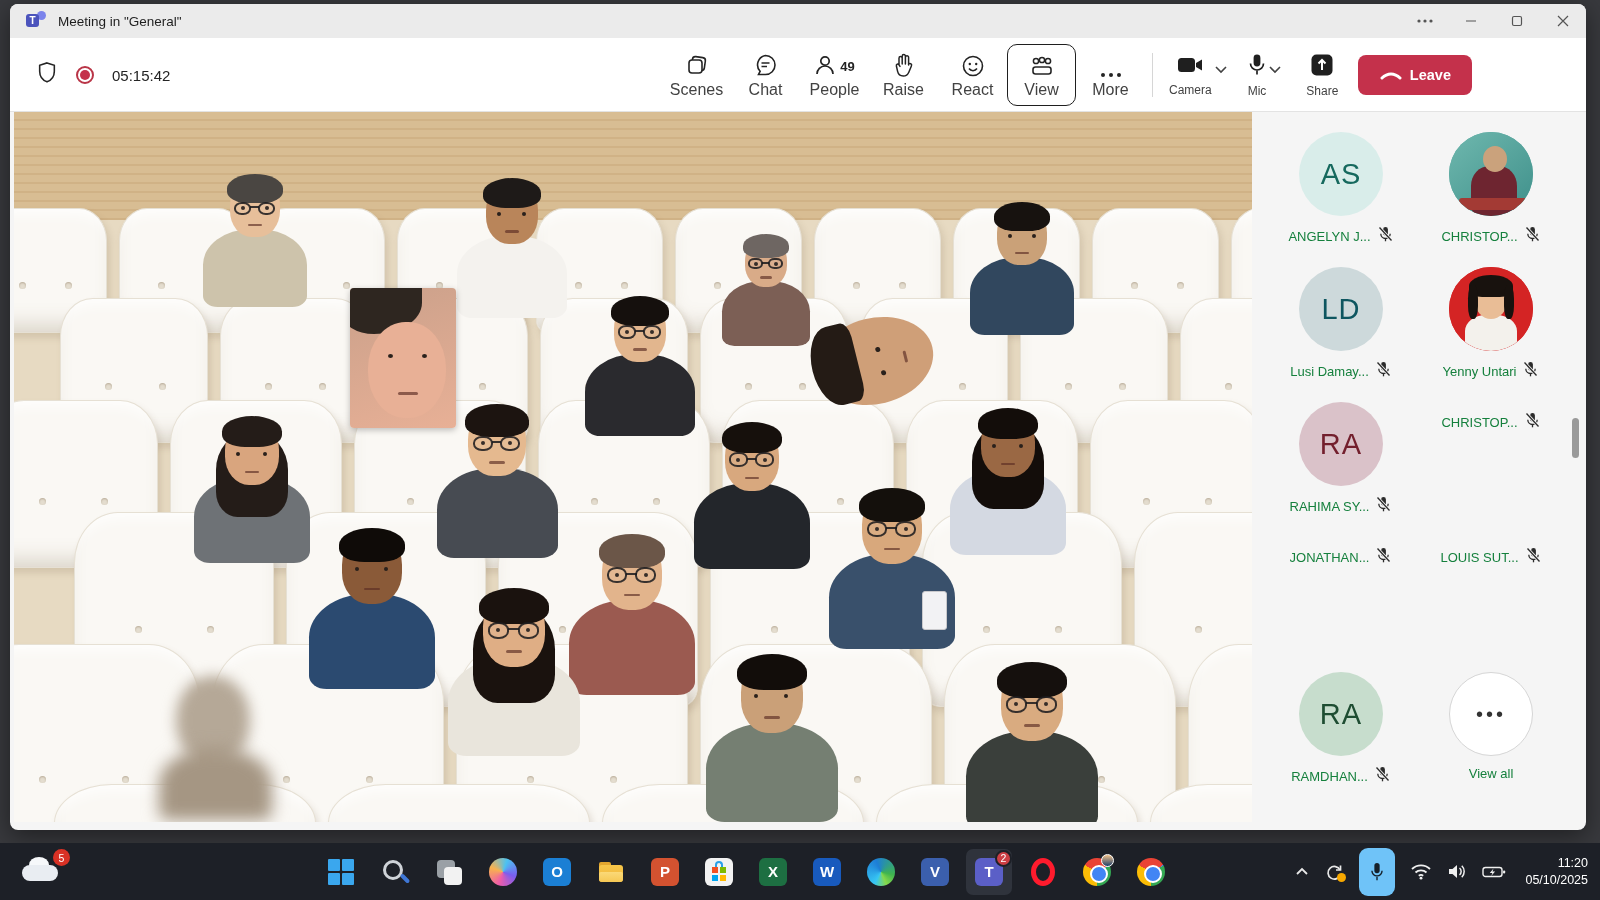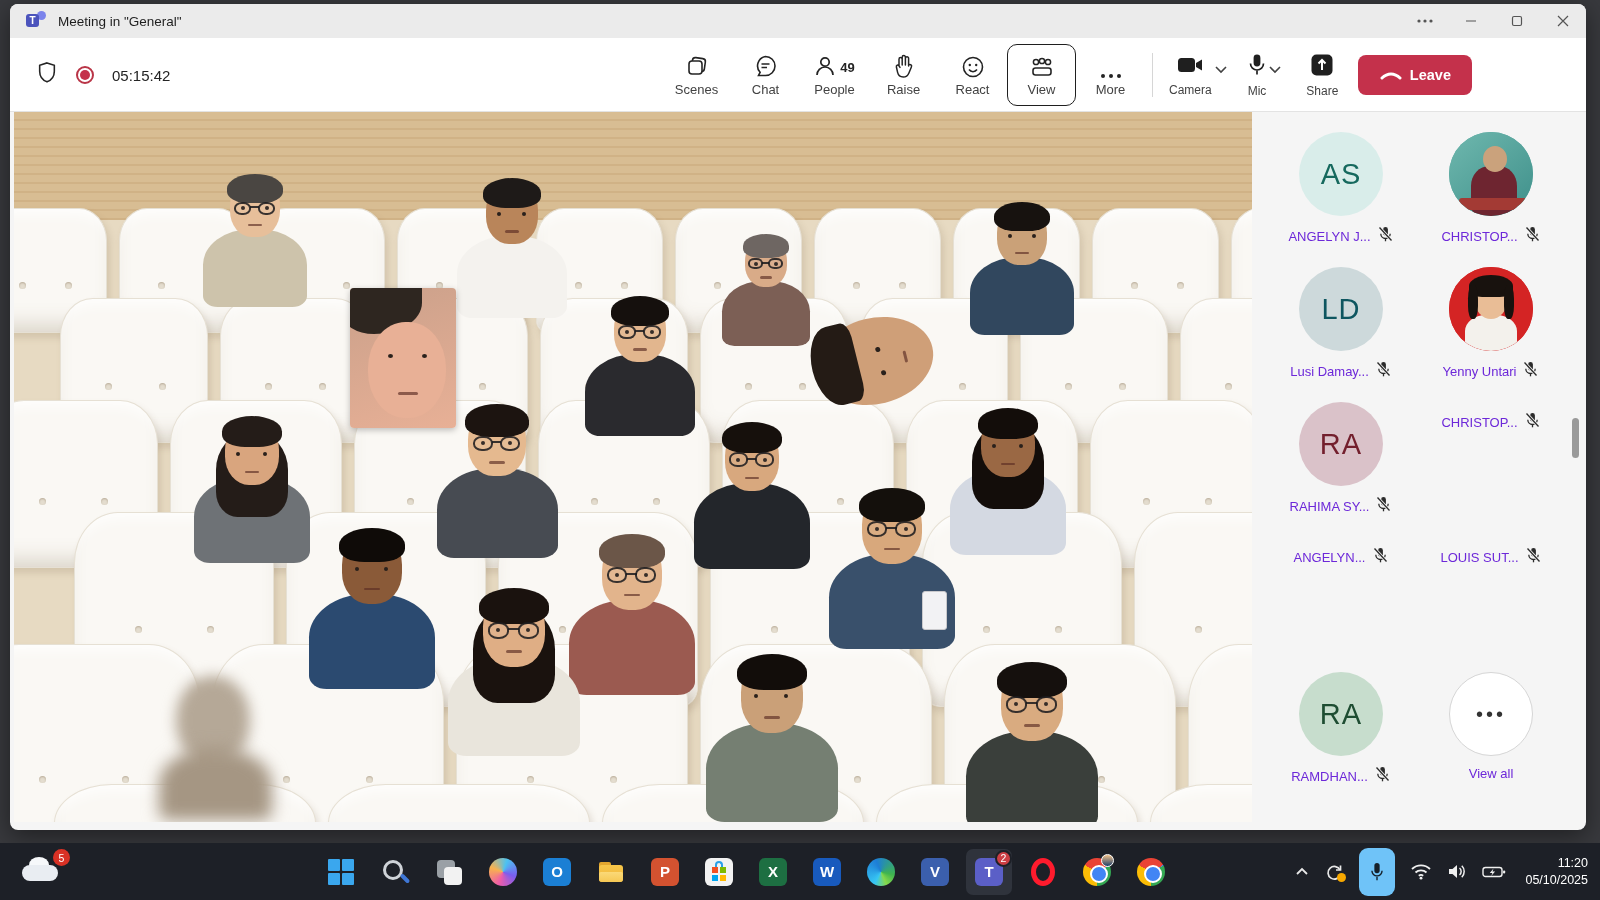--- a/index.html
+++ b/index.html
@@ -27,21 +27,21 @@
   #tb-left { position:absolute; left:26px; top:0; height:74px; display:flex; align-items:center; gap:18px; }
   #timer { font-size:15px; color:#242424; }
   .rec-ring { width:18px; height:18px; border:2px solid #b93547; border-radius:50%;
               display:flex; align-items:center; justify-content:center; }
   .rec-dot { width:10px; height:10px; background:#c4314b; border-radius:50%; }
   #tb-center { position:absolute; left:652px; top:0; height:74px; display:flex; align-items:center; }
   .tbtn { width:69px; height:62px; display:flex; flex-direction:column; align-items:center; justify-content:center;
           gap:3px; border:1.6px solid transparent; border-radius:10px; color:#333; }
   .tbtn.selected { border-color:#1f1f1f; }
   .tbtn .ic { height:26px; display:flex; align-items:flex-end; justify-content:center; gap:2px; }
-  .tbtn .lbl { font-size:13px; color:#424242; }
+  .tbtn .lbl { font-size:16px; color:#424242; }
   .tbtn .badge-num { font-size:13px; font-weight:bold; color:#242424; margin-left:2px; transform:translateY(-4px); }
   #tb-right { position:absolute; left:1142px; top:0; height:74px; display:flex; align-items:center; }
   .vdiv { width:1px; height:44px; background:#d6d6d6; }
   .devcol { display:flex; flex-direction:column; align-items:center; gap:3px; }
   .devcol .lbl { font-size:12px; color:#424242; }
   .chev { margin:0 2px; display:flex; align-items:center; transform:translateY(-6px); }
   #leave-btn { width:114px; height:40px; background:#c4314b; border-radius:8px; display:flex;
                align-items:center; justify-content:center; gap:8px; color:#fff; font-size:14.5px; font-weight:bold; }
 
   
@@ -67,21 +67,21 @@
   #vtile { position:absolute; border-radius:4px; overflow:hidden; box-shadow:0 2px 6px rgba(0,0,0,.25); }
 
   
   #sidebar { position:absolute; left:1246px; top:108px; width:326px; height:710px; background:#f5f5f5;
              display:grid; grid-template-columns:150px 150px; grid-auto-rows:135px; padding:20px 0 0 10px;
              justify-items:center; }
   .pcell { display:flex; flex-direction:column; align-items:center; }
   .pav { width:84px; height:84px; border-radius:50%; display:flex; align-items:center; justify-content:center;
          font-size:29px; letter-spacing:1px; position:relative; overflow:hidden; }
   .pname-row { margin-top:10px; display:flex; align-items:center; gap:6px; }
-  .pname { font-size:13px; color:#6d28d9; white-space:nowrap; max-width:112px; overflow:hidden; }
+  .pname { font-size:13px; color:#15803d; white-space:nowrap; max-width:112px; overflow:hidden; }
   .viewall-circle { width:84px; height:84px; border-radius:50%; background:#fff; border:1px solid #d6d6d6;
                     display:flex; align-items:center; justify-content:center; font-size:20px; letter-spacing:3px; color:#333; }
   #sb-scroll { position:absolute; left:1562px; top:414px; width:7px; height:40px; background:#9a9a9a; border-radius:4px; }
 
   
   .ph-figure { position:absolute; border-radius:40% 40% 20% 20%; }
   .ph-head { position:absolute; border-radius:50%; }
 
   
   #pptbar { position:absolute; left:10px; top:830px; width:1583px; height:13px; background:#3f3f3f;
@@ -722,21 +722,21 @@
   <rect x="6.1" y="1" width="4.8" height="8.6" rx="2.4" fill="#2b2b2b"></rect>
   <path d="M3.8 7.8a4.7 4.7 0 0 0 9.4 0" fill="none" stroke="#2b2b2b" stroke-width="1.3"></path>
   <path d="M8.5 12.5v2.8" stroke="#2b2b2b" stroke-width="1.3"></path>
   <path d="M2.5 1.5l12 13" stroke="#f5f5f5" stroke-width="3"></path>
   <path d="M2.5 1.5l12 13" stroke="#2b2b2b" stroke-width="1.3"></path>
               </svg></span>
           </div>
         </div>
         <div class="pcell">
           <div class="pname-row">
-            <span class="pname">ANGELYN...</span>
+            <span class="pname">JONATHAN...</span>
             <span><svg width="17" height="17" viewBox="0 0 17 17">
   <rect x="6.1" y="1" width="4.8" height="8.6" rx="2.4" fill="#2b2b2b"></rect>
   <path d="M3.8 7.8a4.7 4.7 0 0 0 9.4 0" fill="none" stroke="#2b2b2b" stroke-width="1.3"></path>
   <path d="M8.5 12.5v2.8" stroke="#2b2b2b" stroke-width="1.3"></path>
   <path d="M2.5 1.5l12 13" stroke="#f5f5f5" stroke-width="3"></path>
   <path d="M2.5 1.5l12 13" stroke="#2b2b2b" stroke-width="1.3"></path>
               </svg></span>
           </div>
         </div>
         <div class="pcell">

